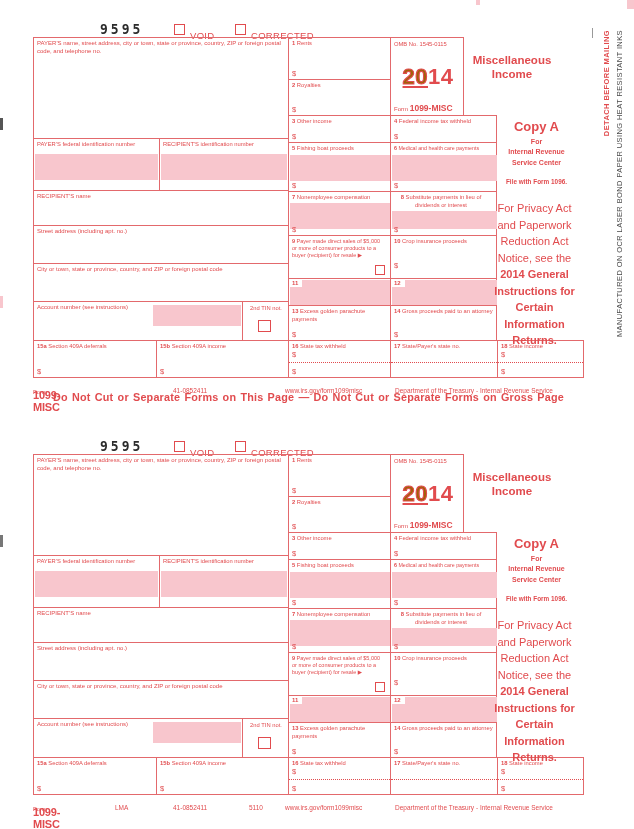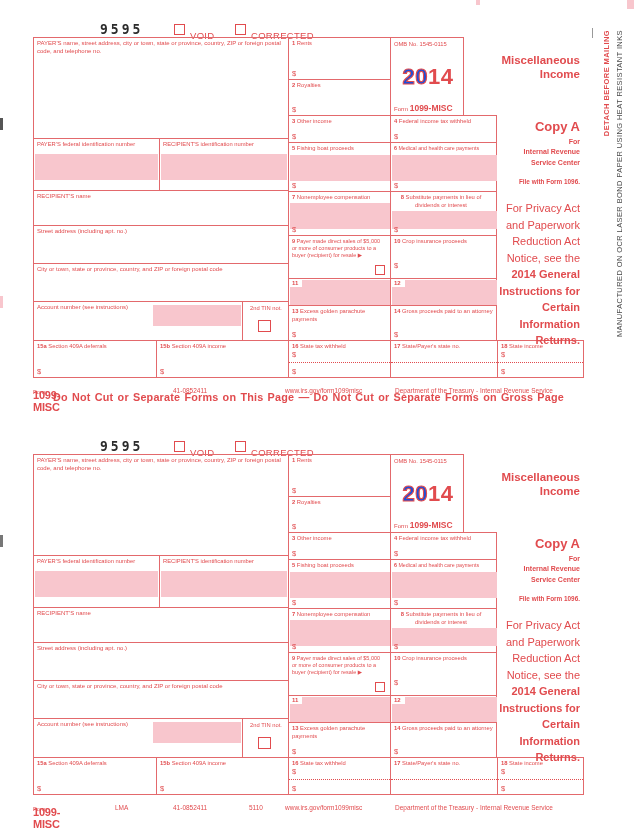--- a/index.html
+++ b/index.html
@@ -20,41 +20,41 @@
   .bl{position:absolute;left:3px;top:2px;right:2px;font-size:5.8px;line-height:1.3;color:var(--red);}
   .bl b{font-weight:bold;}
   .l1{font-size:6px;}
   .sm{font-size:5.3px;}
   .ds{position:absolute;left:3px;bottom:1px;font-size:7.5px;color:var(--red);}
   .ds2{position:absolute;left:3px;top:9px;font-size:7.5px;color:var(--red);}
   .pk{position:absolute;background:var(--pink);}
   .chip{position:absolute;left:1px;top:1px;background:#fff;color:var(--red);
         font-size:6px;font-weight:bold;padding:0 4px 1px 2px;}
   .dot{position:absolute;left:0;right:0;border-top:1px dotted var(--red);}
-  .rcol{position:absolute;text-align:right;color:var(--red);}
+  .rcol{position:absolute;text-align:center;color:var(--red);}
   .misc{font-size:11.5px;font-weight:bold;line-height:1.25;}
   .copy{font-size:7px;font-weight:bold;line-height:1.5;}
   .copy .big{font-size:13px;}
   .filew{font-size:6.4px;font-weight:bold;}
   .priv{font-size:11px;line-height:1.5;margin-top:8px;}
   .priv .pbold{font-weight:bold;}
   .footer{position:absolute;left:0;top:361px;width:551px;height:16px;font-size:6.5px;color:var(--red);}
   .footer span{position:absolute;top:4px;}
   .fword{font-size:6px;}
   .fnum{font-size:11px;font-weight:bold;letter-spacing:-0.2px;}
   .sep{position:absolute;left:33px;top:391px;width:551px;text-align:center;font-weight:bold;
        font-size:10.8px;letter-spacing:0.2px;word-spacing:1px;color:var(--red);}
   .vside{position:absolute;writing-mode:vertical-rl;transform:rotate(180deg);
          white-space:nowrap;letter-spacing:0.4px;}
   .vred{left:602px;top:30px;font-size:7.5px;font-weight:bold;color:var(--red);}
   .vblk{left:615px;top:30px;font-size:7.5px;color:#4a4a4a;font-weight:normal;}
   .mark{position:absolute;}
   .year{position:absolute;left:3px;top:26px;width:68px;text-align:center;
         font-size:22px;font-weight:bold;color:var(--red);letter-spacing:0.5px;}
-  .y20{-webkit-text-stroke:1.1px var(--red);color:#1d4ed8;}
+  .y20{-webkit-text-stroke:1.1px var(--red);color:#a16207;text-decoration:underline;}
   .ombl{position:absolute;left:3px;top:3px;font-size:5.8px;}
   .fline{position:absolute;left:3px;bottom:2px;font-size:6px;}
   .fline .n{font-size:8.5px;font-weight:bold;}
   .tinlbl{position:absolute;left:2px;top:3px;right:1px;font-size:5.8px;text-align:center;}
 </style>
 </head>
 <body>
 
 <div id="page">
 

